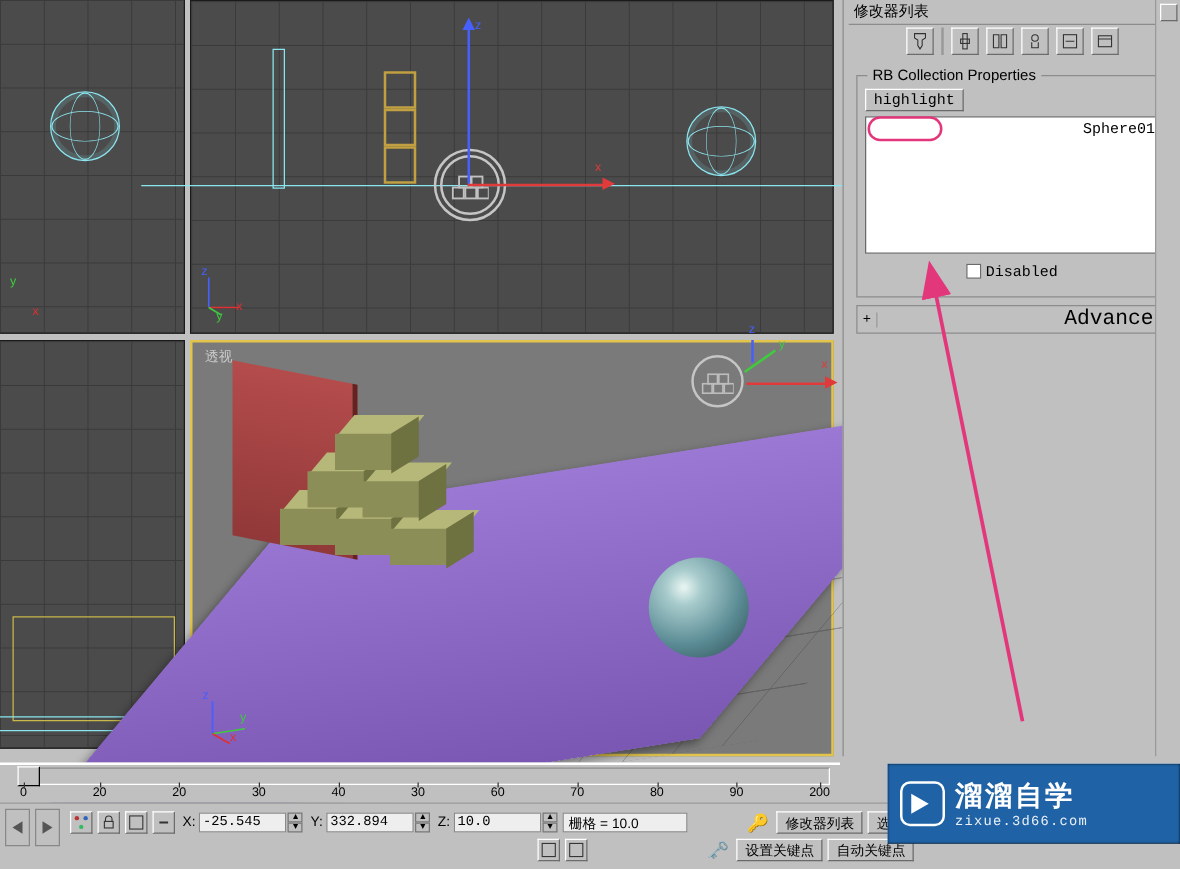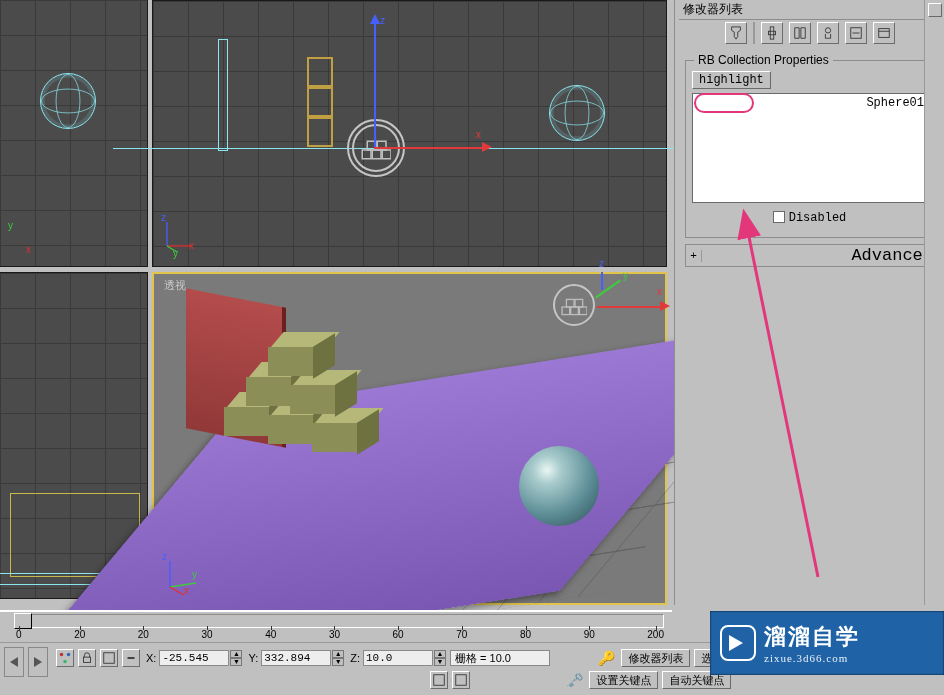--- a/index.html
+++ b/index.html
@@ -209,21 +209,21 @@
     width:20px;height:30px;border:1px solid #888;background:#c0c0c0;display:flex;align-items:center;justify-content:center;}
   .sb-btn {
     height:18px;padding:0 6px;border-top:1px solid #fff;border-left:1px solid #fff;border-right:1px solid #6a6a6a;border-bottom:1px solid #6a6a6a;background:#c0c0c0;display:flex;align-items:center;}
   .sb-field{ background:#eee;border:1px solid #888;height:16px;padding:0 4px;display:flex;align-items:center;}
   .key-icon { font-size:14px; margin-right:2px;}
 
   
   .watermark {
     position:absolute; right:0; bottom:20px; width:234px; height:64px;
     background:#1f63a6; display:flex; align-items:center; gap:8px; padding:6px 10px;
-    color:#fff; font-family:Liberation Serif, serif;
+    color:#fff; font-family:Liberation Mono, monospace;
     box-shadow:0 0 2px #000 inset;
   }
   .watermark .play{ width:36px;height:36px;border:2px solid #fff;border-radius:8px;display:flex;align-items:center;justify-content:center;}
   .watermark .play::after{content:"";width:0;height:0;border:8px solid transparent;border-left:14px solid #fff;margin-left:4px;}
   .watermark .big{font-size:22px;font-weight:bold;letter-spacing:2px;}
   .watermark .url{font-size:11px;opacity:.9;letter-spacing:1px;}
   .side-slot{
     position:absolute;right:0;top:0;width:20px;height:605px;background:#c0c0c0;border-left:1px solid #999;
   }
   .side-slot .mini{width:14px;height:14px;margin:3px auto;border-top:1px solid #fff;border-left:1px solid #fff;border-right:1px solid #6a6a6a;border-bottom:1px solid #6a6a6a;background:#c0c0c0;}

